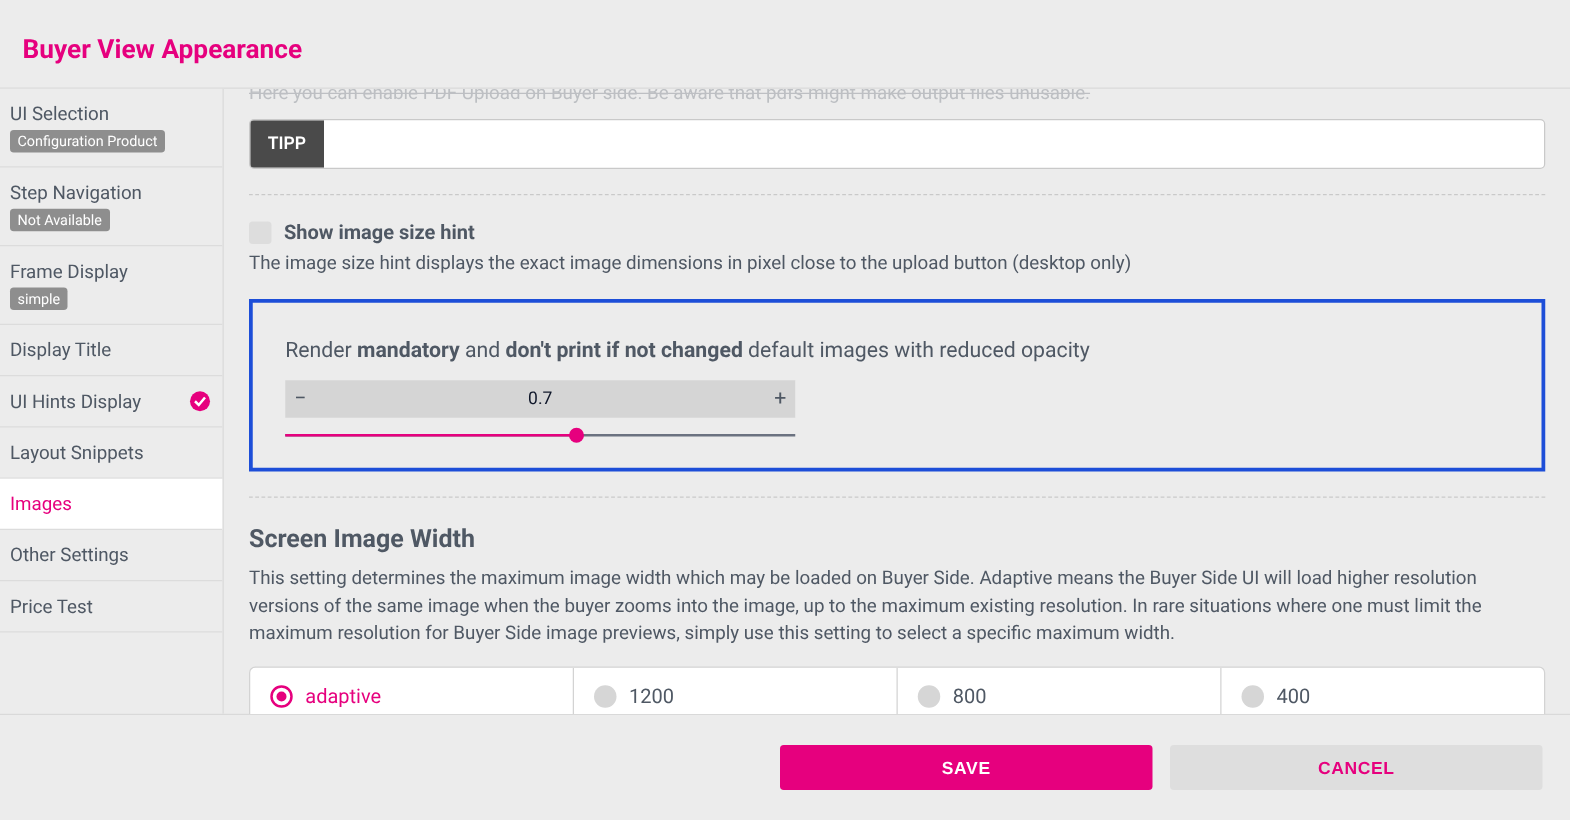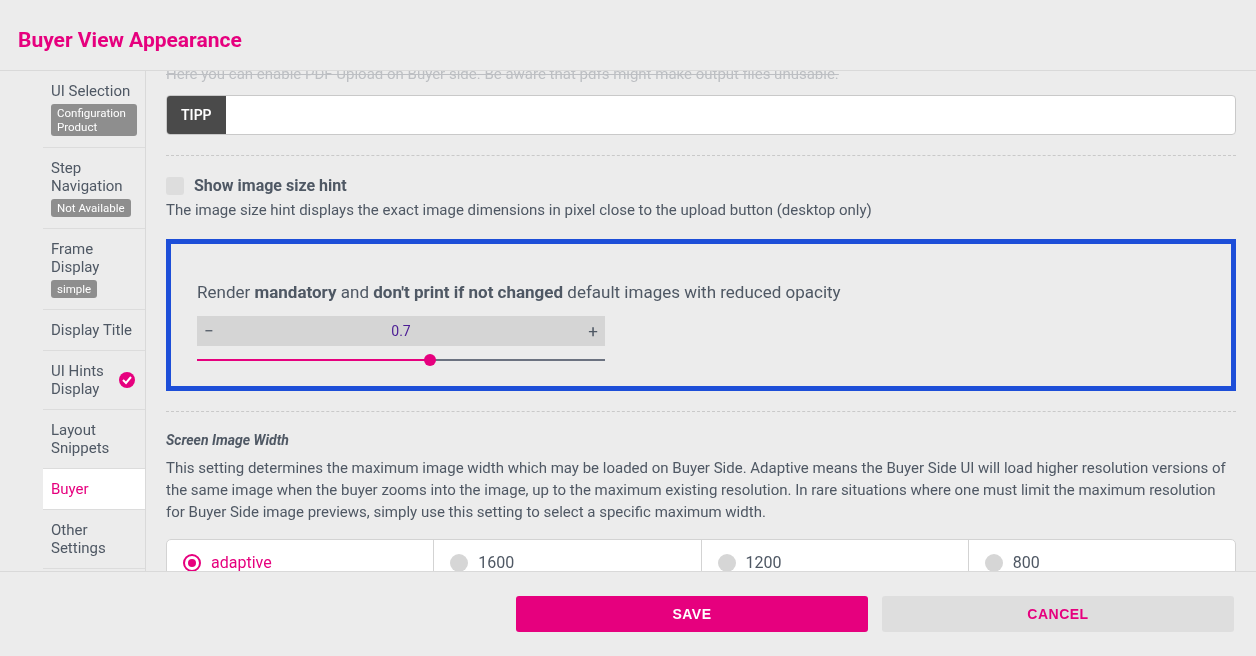--- a/index.html
+++ b/index.html
@@ -18,25 +18,24 @@
   font-weight: 700;
   color: #e6007e;
   padding: 28px 0 18px 18px;
   border-bottom: 1px solid #d9d9d9;
 }
 .layout {
   display: flex;
   height: 500px;
 }
 .sidebar {
-  width: 146px;
+  width: 179px;
   border-right: 1px solid #d9d9d9;
   background: #ececec;
   overflow-y: auto;
-  padding-left: 43px;
 }
 .sidebar-item {
   padding: 11px 8px 11px 8px;
   border-bottom: 1px solid #dcdcdc;
   font-size: 15px;
   color: #4f5864;
   cursor: pointer;
   position: relative;
   display: flex;
   flex-direction: column;
@@ -127,22 +126,22 @@
 .checkbox-label {
   font-weight: 700;
   color: #4f5864;
   font-size: 16px;
 }
 .help-text {
   color: #4f5864;
   font-size: 15px;
 }
 .highlight-box {
-  border: 5px solid #1d4ed8;
-  padding: 38px 26px 18px 26px;
+  border: 3px solid #1d4ed8;
+  padding: 28px 26px 18px 26px;
   margin: 20px 0;
 }
 .highlight-title {
   font-size: 17px;
   color: #4f5864;
   margin-bottom: 14px;
 }
 .highlight-title b { font-weight: 700; }
 .stepper-row {
   display: flex;
@@ -162,21 +161,21 @@
   font-size: 17px;
   color: #4f5864;
   cursor: pointer;
   user-select: none;
   line-height: 30px;
 }
 .stepper-val {
   flex: 1;
   text-align: center;
   font-size: 14px;
-  color: #4c1d95;
+  color: #0f172a;
 }
 .slider {
   height: 16px;
   position: relative;
   margin-top: 6px;
 }
 .slider-track {
   position: absolute;
   top: 50%;
   left: 0;
@@ -197,25 +196,24 @@
   position: absolute;
   top: 50%;
   width: 12px;
   height: 12px;
   background: #e6007e;
   border-radius: 50%;
   transform: translate(-50%, -50%);
 }
 .section-h {
   font-weight: 700;
-  font-size: 14px;
+  font-size: 20px;
   color: #4f5864;
   margin-bottom: 10px;
   margin-top: 10px;
-  font-style: italic;
 }
 .section-p {
   color: #4f5864;
   font-size: 15px;
   line-height: 1.45;
   margin-bottom: 16px;
 }
 .radio-group {
   display: flex;
   gap: 0;
@@ -263,21 +261,21 @@
   left: 0;
   right: 0;
   border-top: 1px solid #d9d9d9;
   padding: 24px 22px;
   display: flex;
   justify-content: flex-end;
   gap: 14px;
   background: #ececec;
 }
 .btn {
-  width: 352px;
+  width: 298px;
   height: 36px;
   border: none;
   border-radius: 3px;
   font-size: 14px;
   font-weight: 600;
   letter-spacing: 0.5px;
   cursor: pointer;
 }
 .btn-save { background: #e6007e; color: #fff; }
 .btn-cancel { background: #dedede; color: #e6007e; }
@@ -309,21 +307,21 @@
         <span class="check-icon">
           <svg viewBox="0 0 10 10">
             <path d="M1 5 L4 8 L9 2" stroke="#fff" stroke-width="2" fill="none"></path>
           </svg>
         </span>
       </div>
       <div class="sidebar-item">
         <span>Layout Snippets</span>
       </div>
       <div class="sidebar-item active">
-        <span>Buyer</span>
+        <span>Images</span>
       </div>
       <div class="sidebar-item">
         <span>Other Settings</span>
       </div>
       <div class="sidebar-item">
         <span>Price Test</span>
       </div>
     </div>
 
   <div class="main">
@@ -364,29 +362,29 @@
     <div class="section-h">Screen Image Width</div>
     <div class="section-p">This setting determines the maximum image width which may be loaded on Buyer Side. Adaptive means the Buyer Side UI will load higher resolution versions of the same image when the buyer zooms into the image, up to the maximum existing resolution. In rare situations where one must limit the maximum resolution for Buyer Side image previews, simply use this setting to select a specific maximum width.</div>
 
     <div class="radio-group" id="radio-group">
         <div class="radio-opt selected">
           <div class="radio-circle"></div>
           <div class="radio-label">adaptive</div>
         </div>
         <div class="radio-opt">
           <div class="radio-circle"></div>
-          <div class="radio-label">1600</div>
-        </div>
-        <div class="radio-opt">
-          <div class="radio-circle"></div>
           <div class="radio-label">1200</div>
         </div>
         <div class="radio-opt">
           <div class="radio-circle"></div>
           <div class="radio-label">800</div>
+        </div>
+        <div class="radio-opt">
+          <div class="radio-circle"></div>
+          <div class="radio-label">400</div>
         </div>
       </div>
 
     <div style="height:30px"></div>
   </div>
 </div>
 
 <div class="footer-bar">
   <button class="btn btn-save">SAVE</button>
   <button class="btn btn-cancel">CANCEL</button>

